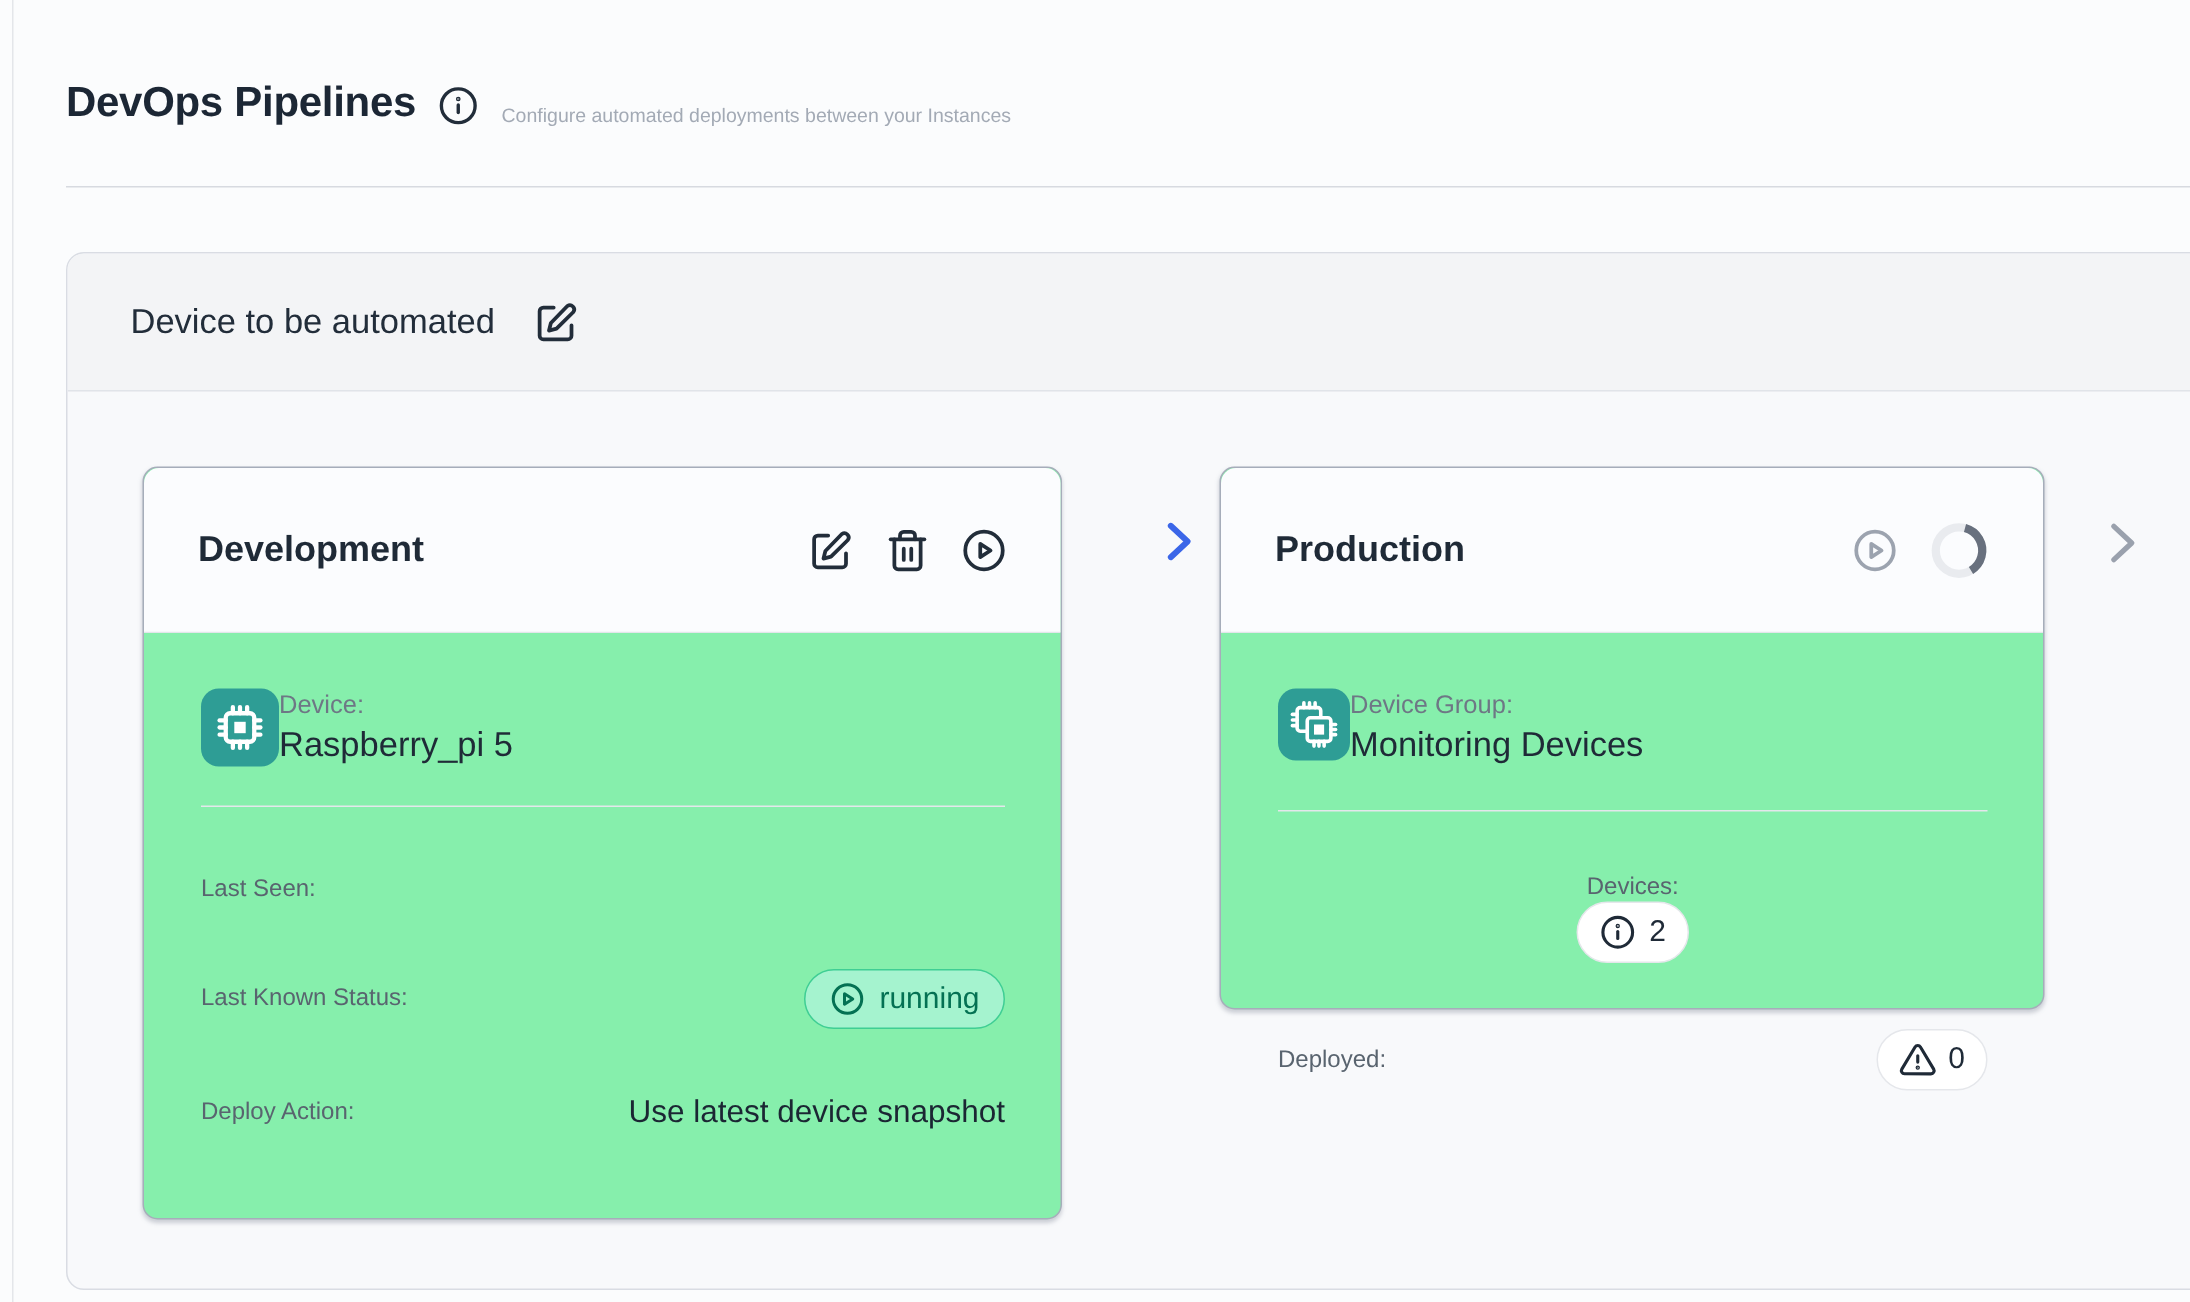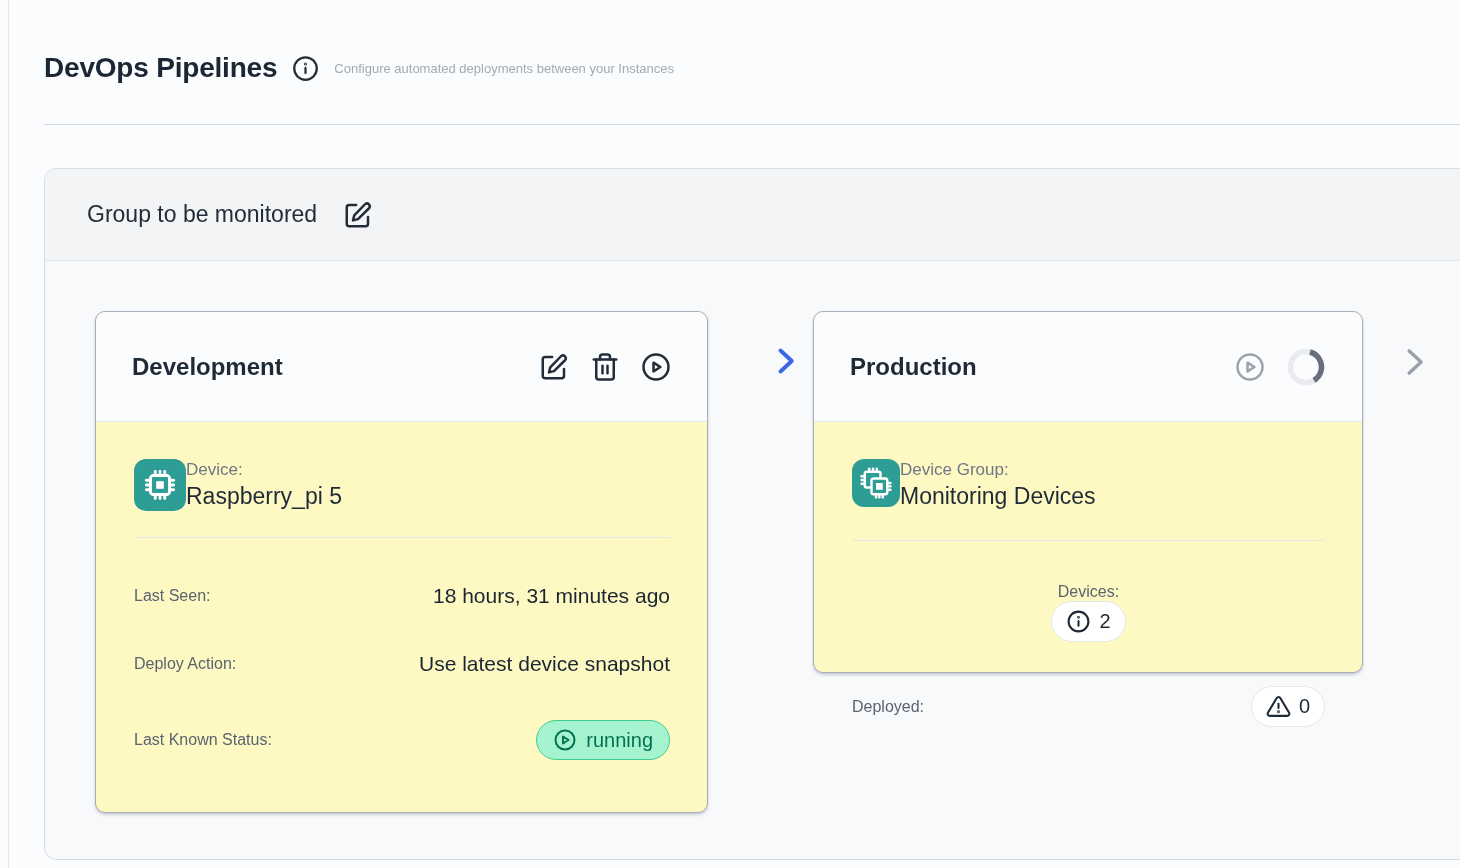--- a/index.html
+++ b/index.html
@@ -11,21 +11,21 @@
     color: #1F2A37;
     overflow: hidden;
   }
   .left-rule {
     position: absolute; left: 8px; top: 0; bottom: 0; width: 1px;
     background: #E4E6EA;
   }
   
   .page-header {
     position: absolute; left: 44px; top: 52px;
-    display: flex; align-items: center; gap: 15px;
+    display: flex; align-items: flex-end; gap: 15px;
   }
   .page-title {
     font-size: 28px; font-weight: 700; color: #1C2735; letter-spacing: -0.2px;
   }
   .page-subtitle {
     font-size: 13px; color: #A3AAB5; font-weight: 400;
   }
   .icon-btn {
     background: none; border: none; padding: 0; cursor: pointer;
     display: inline-flex; align-items: center; justify-content: center;
@@ -48,21 +48,21 @@
     background: #F3F4F6;
     border-bottom: 1px solid #E1E4E9;
     display: flex; align-items: center;
     padding-left: 42px; gap: 26px;
   }
   .panel-title { font-size: 23px; color: #222D3A; font-weight: 400; }
   .panel-content { position: relative; height: 599px; }
   
   .card {
     position: absolute; top: 50px;
-    background: #fef9c3;
+    background: #86efac;
     border: 1px solid #A6ADBA;
     border-radius: 10px;
     box-shadow: 0 2px 3px rgba(115, 124, 140, 0.35);
   }
   .card.dev  { left: 50px;  width: 613px; height: 502px; }
   .card.prod { left: 768px; width: 550px; height: 362px; }
   .card-header {
     height: 110px;
     display: flex; align-items: center;
     padding: 0 36px;
@@ -128,21 +128,21 @@
       <line x1="12" y1="16" x2="12" y2="11.5"></line>
       <circle cx="12" cy="8" r="0.4" fill="currentColor"></circle>
     </svg>
   </span>
   <div class="page-subtitle">Configure automated deployments between your Instances</div>
 </div>
 <div class="header-rule"></div>
 
 <div class="panel">
   <div class="panel-header">
-    <span class="panel-title">Group to be monitored</span>
+    <span class="panel-title">Device to be automated</span>
     <button class="icon-btn">
       <svg width="30" height="30" viewBox="0 0 24 24" fill="none" stroke="currentColor" stroke-width="2" stroke-linecap="round" stroke-linejoin="round">
         <path d="M20 13.5V19a2 2 0 0 1-2 2H5a2 2 0 0 1-2-2V6a2 2 0 0 1 2-2h5.5"></path>
         <path d="M17.8 3.2a2.3 2.3 0 0 1 3.2 3.2L12 15.3 8 16.3 9 12.3 17.8 3.2z"></path>
       </svg>
     </button>
   </div>
 
   <div class="panel-content">
 
@@ -194,37 +194,36 @@
           </span>
           <span>
             <div class="device-label">Device:</div>
             <div class="device-name">Raspberry_pi 5</div>
           </span>
         </div>
         <div class="body-divider"></div>
 
         <div class="kv-row" style="margin-top: 46px;">
           <span class="kv-label">Last Seen:</span>
-          <span class="kv-value">18 hours, 31 minutes ago</span>
-        </div>
-
-        <div class="kv-row">
-          <span class="kv-label">Deploy Action:</span>
-          <span class="kv-value">Use latest device snapshot</span>
         </div>
 
         <div class="kv-row">
           <span class="kv-label">Last Known Status:</span>
           <span class="status-badge">
             <svg width="24" height="24" viewBox="0 0 24 24" fill="none" stroke="currentColor" stroke-width="2" stroke-linecap="round" stroke-linejoin="round">
               <circle cx="12" cy="12" r="9.5"></circle>
               <polygon points="10 8.5 15.5 12 10 15.5"></polygon>
             </svg>
             <span>running</span>
           </span>
+        </div>
+
+        <div class="kv-row">
+          <span class="kv-label">Deploy Action:</span>
+          <span class="kv-value">Use latest device snapshot</span>
         </div>
       </div>
     </div>
 
     <span class="flow-arrow blue">
       <svg width="36" height="36" viewBox="0 0 24 24" fill="none" stroke="currentColor" stroke-width="2.6" stroke-linecap="round" stroke-linejoin="round">
         <polyline points="9 5 16.5 12 9 19"></polyline>
       </svg>
     </span>
 

